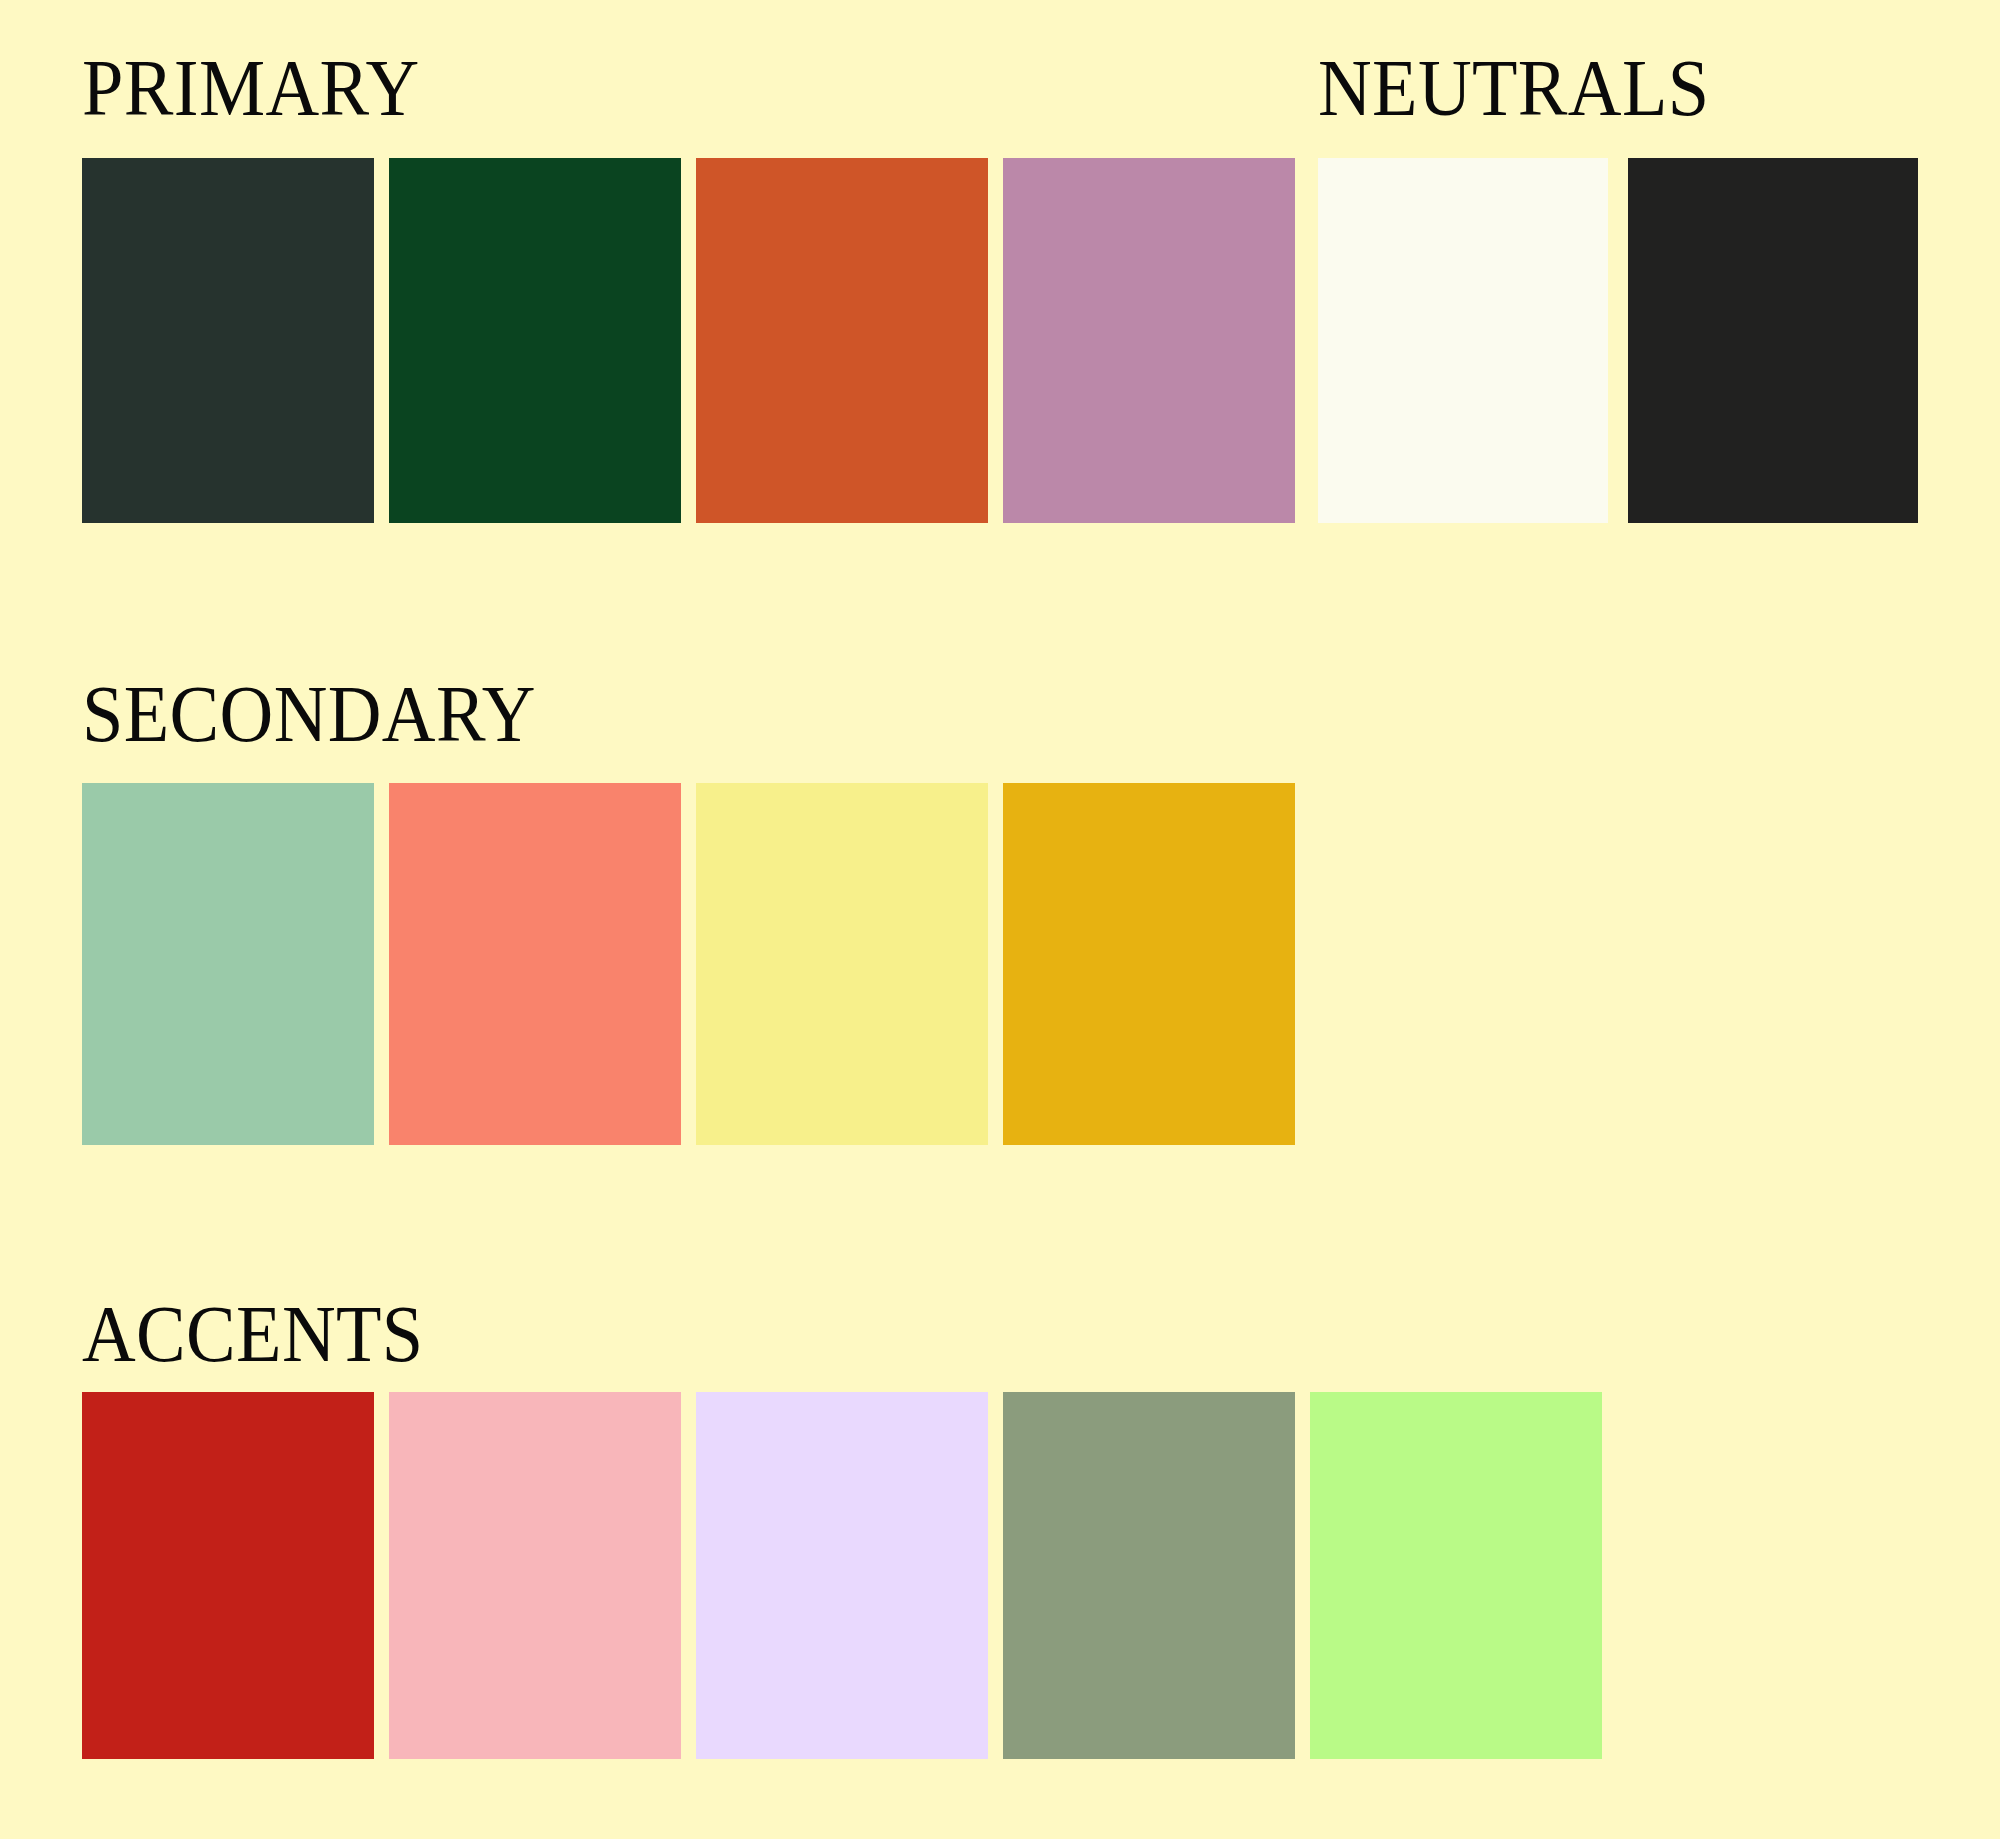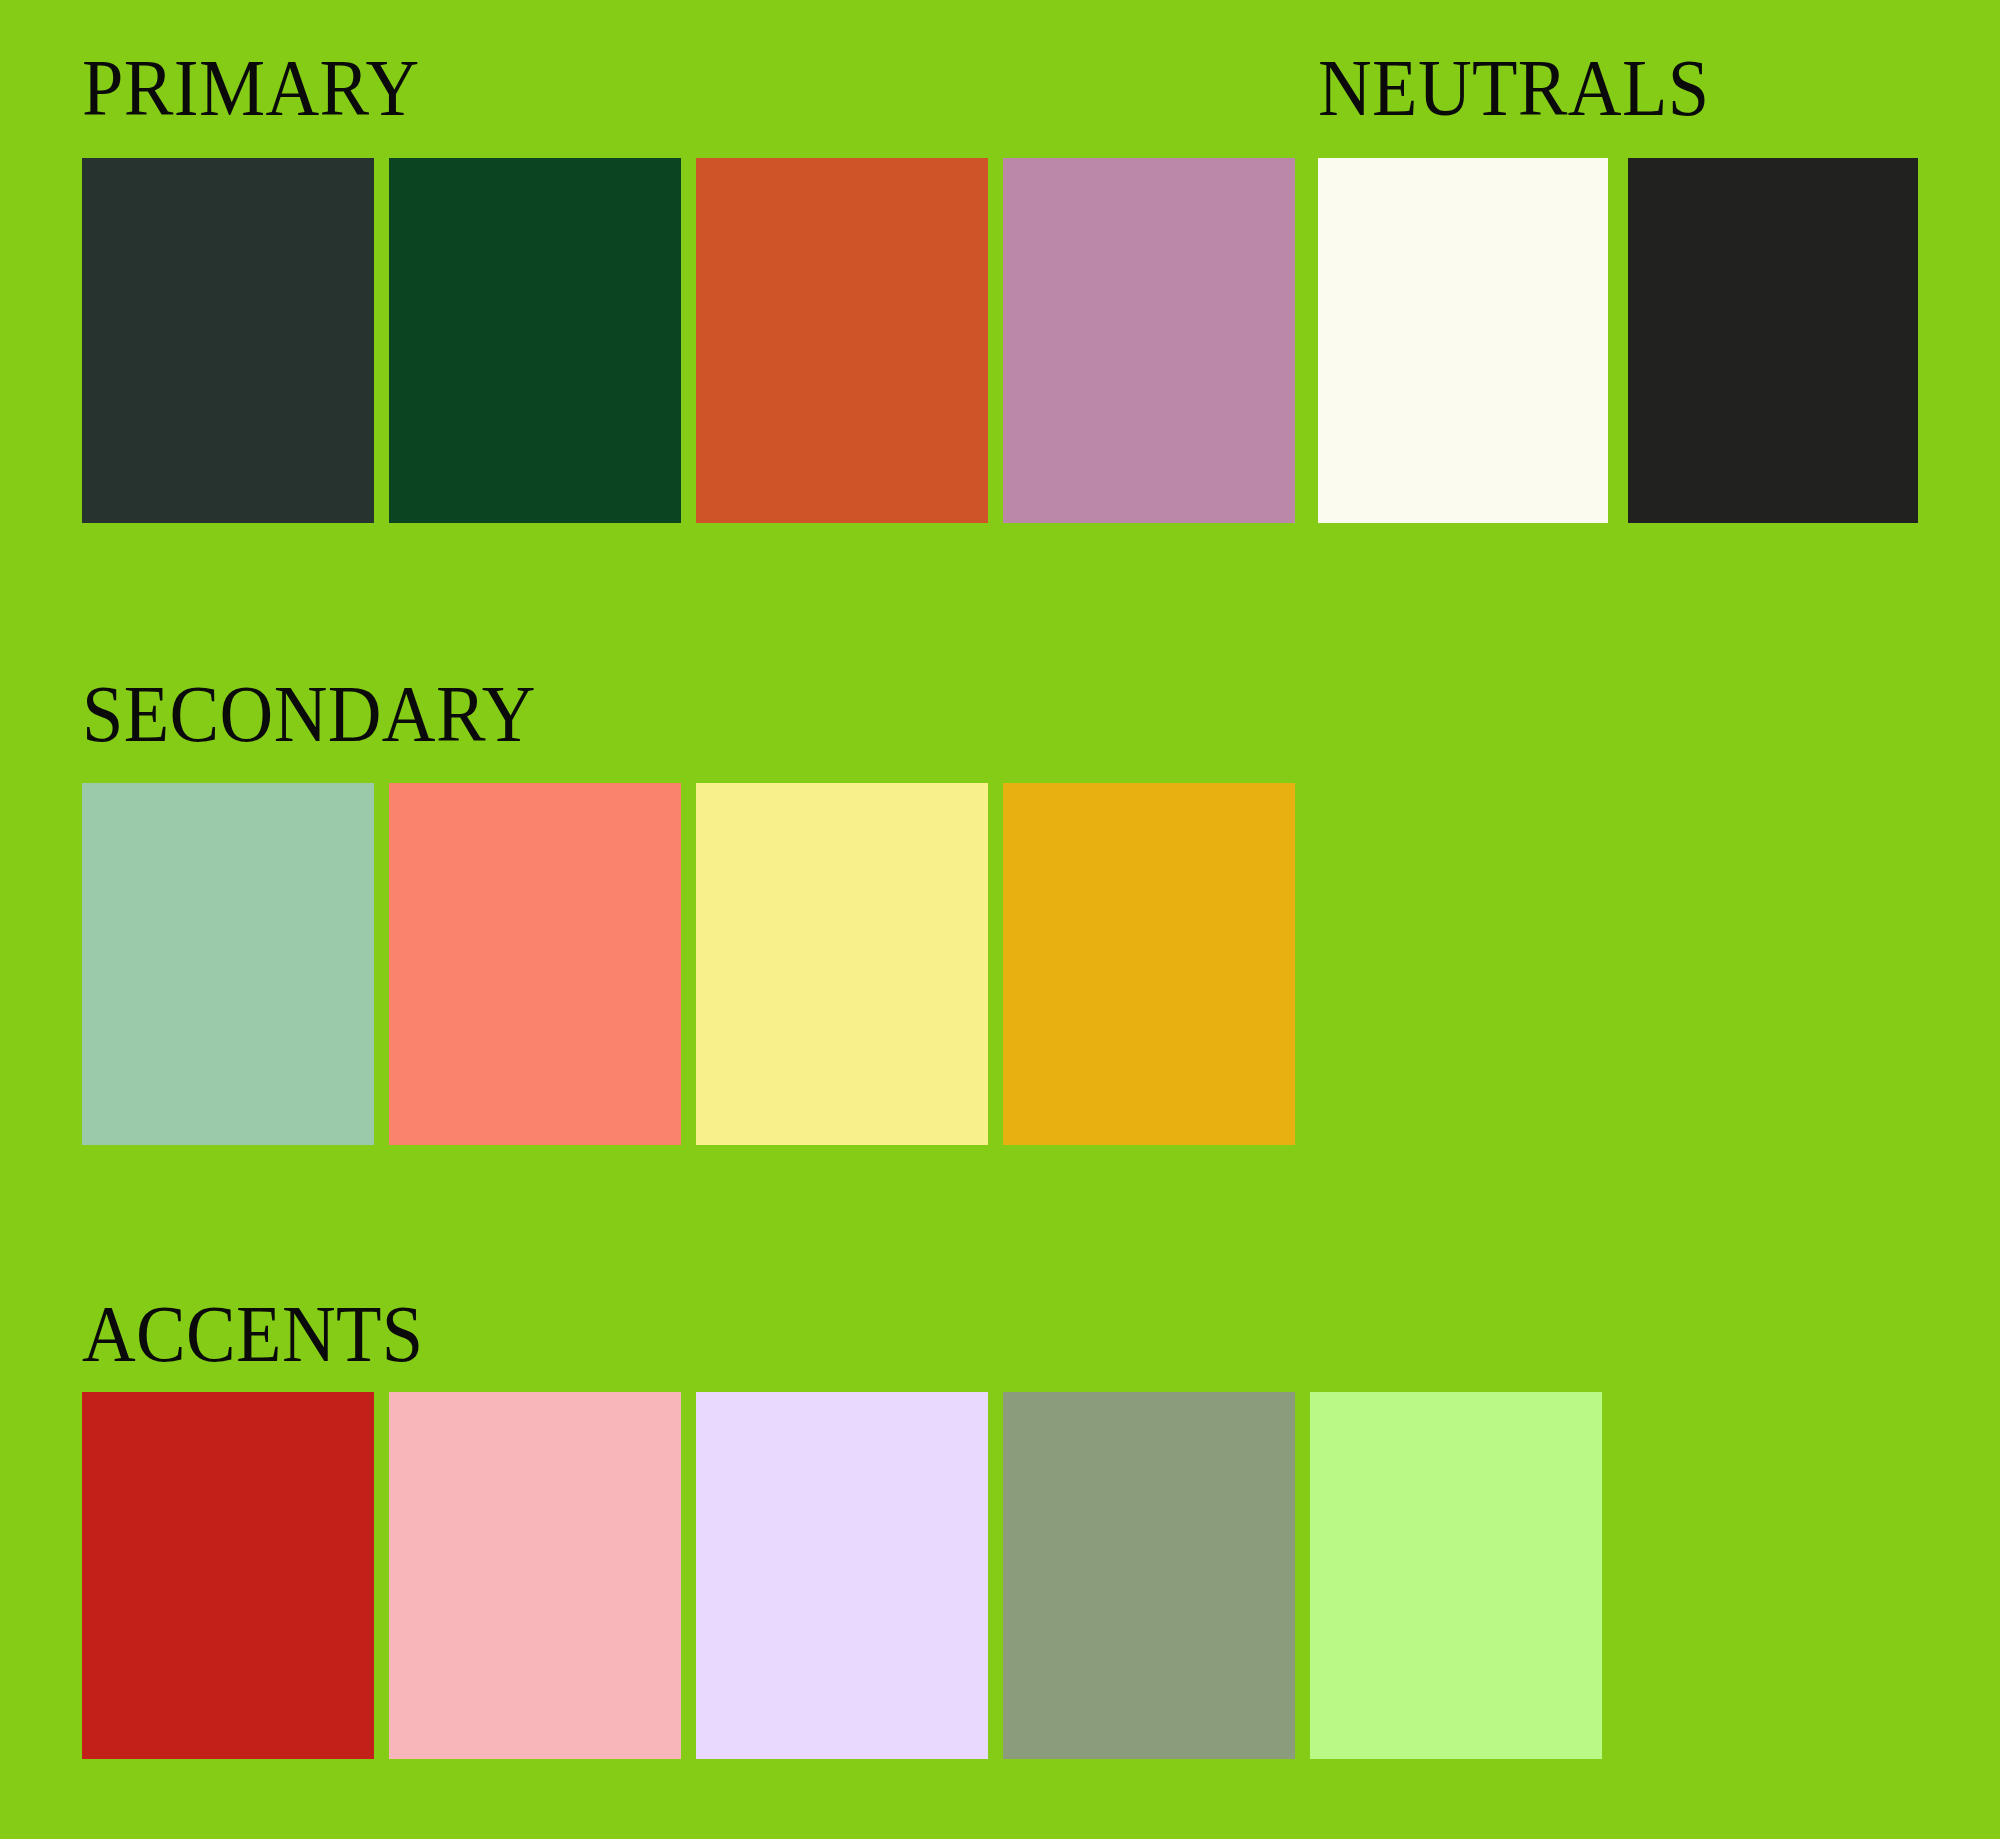--- a/index.html
+++ b/index.html
@@ -12,21 +12,21 @@
     width: 2000px;
     height: 1839px;
     position: relative;
     font-family: "Liberation Serif", "DejaVu Serif", serif;
     overflow: hidden;
   }
 
   .board {
     position: absolute;
     inset: 0;
-    background: #84cc16;
+    background: #fef9c3;
   }
 
   
   .group {
     position: absolute;
   }
 
   .group-label {
     font-family: "Liberation Serif", "DejaVu Serif", serif;
     font-weight: 400;

